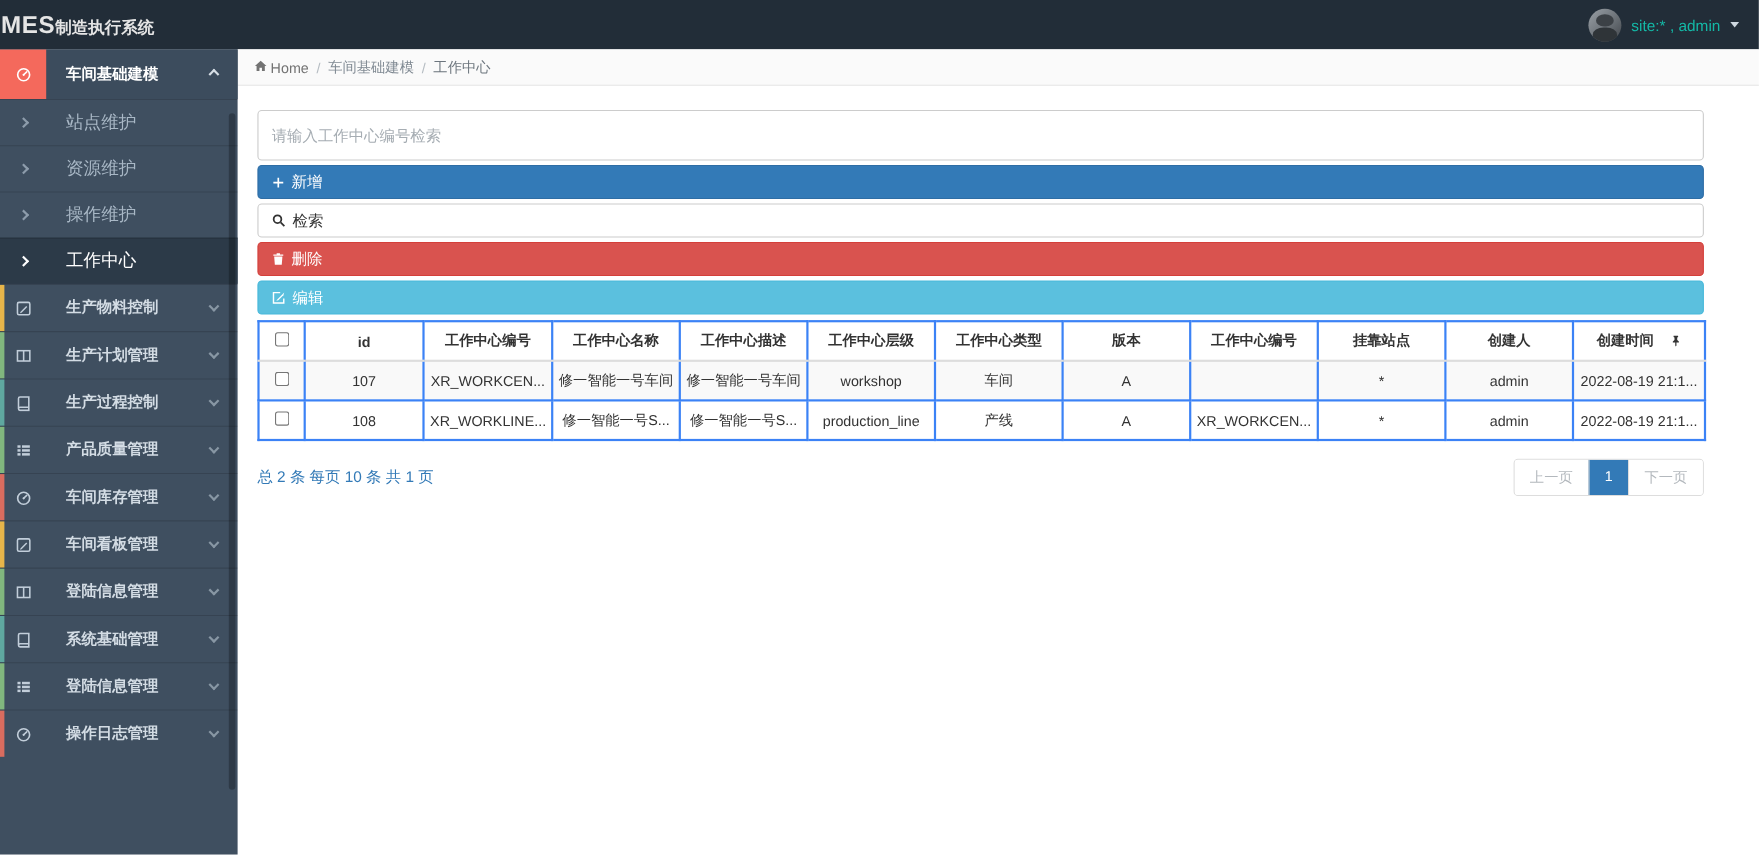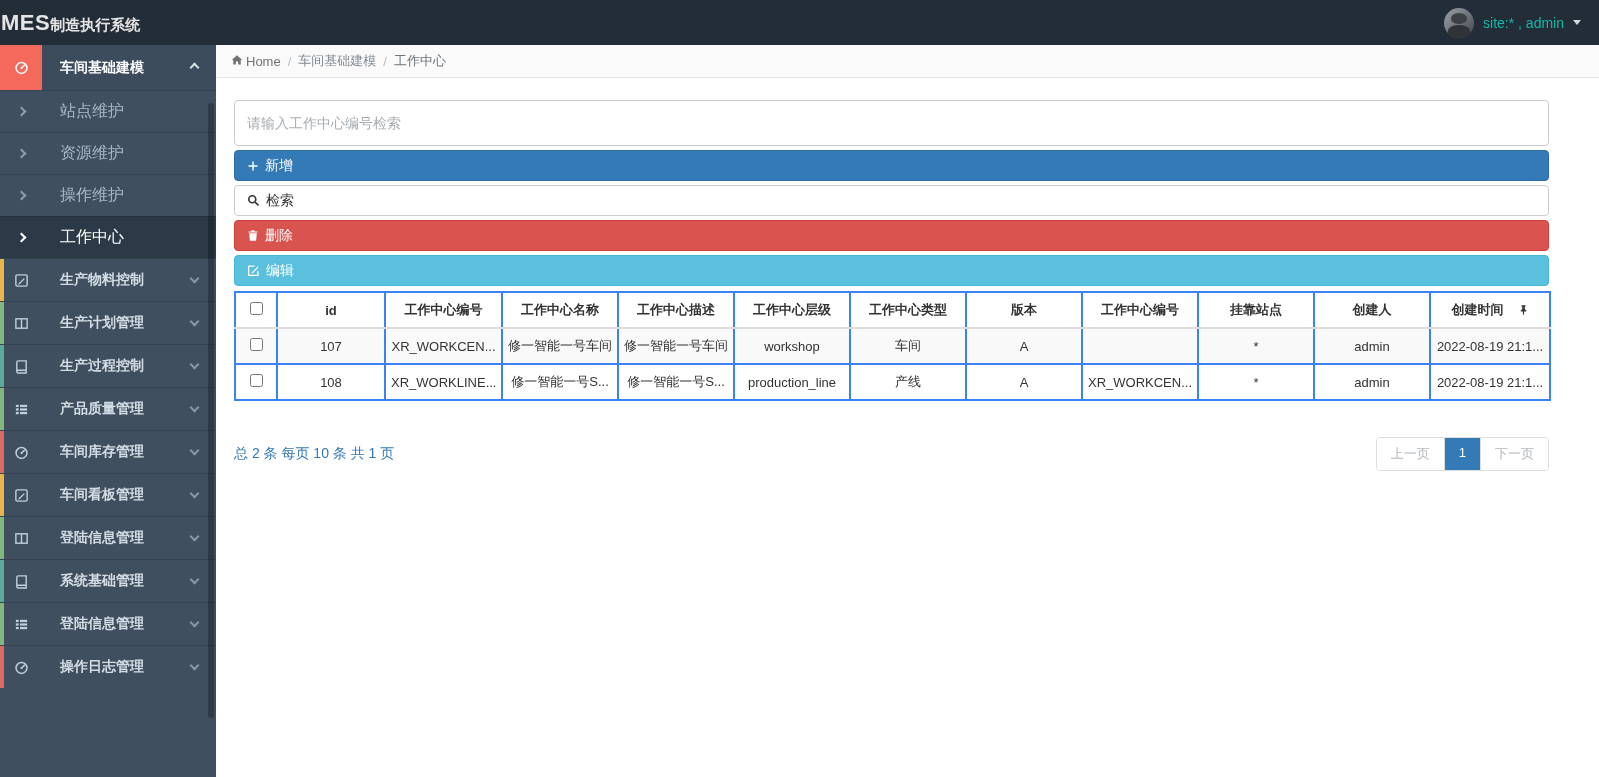--- a/index.html
+++ b/index.html
@@ -81,21 +81,21 @@
 
   table.grid { margin-top:5px; border-collapse:collapse; width:100%; table-layout:fixed;
     font-size:13px; color:#333; background:#fff; }
   .grid th,.grid td { border:2px solid #3b82f6; text-align:center; padding:8px 5px;
     white-space:nowrap; overflow:hidden; }
   .grid th { font-weight:bold; border-bottom:2px solid #ddd; background:#fff; height:35px; }
   .grid tbody tr:nth-child(odd) { background:#f9f9f9; }
   .grid input[type=checkbox] { width:13px; height:13px; }
   .th-last { display:flex; align-items:center; justify-content:center; gap:14px; }
 
-  .footer { display:flex; justify-content:space-between; align-items:center; margin-top:36px;gap:46px; }
+  .footer { display:flex; justify-content:space-between; align-items:center; margin-top:16px;gap:46px; }
   .summary { color:#337ab7; font-size:14px; }
   .pager { display:flex; border-radius:4px; overflow:hidden; border:1px solid #ddd; }
   .pg { padding:7px 14px; font-size:13px; color:#b3b8bd; background:#fff; cursor:pointer;
     border-left:1px solid #ddd; }
   .pg:first-child { border-left:none; }
   .pg.active { background:#337ab7; color:#fff; }
 
   .icn { display:inline-flex; align-items:center; justify-content:center; line-height:0; }
 </style>
 </head>

